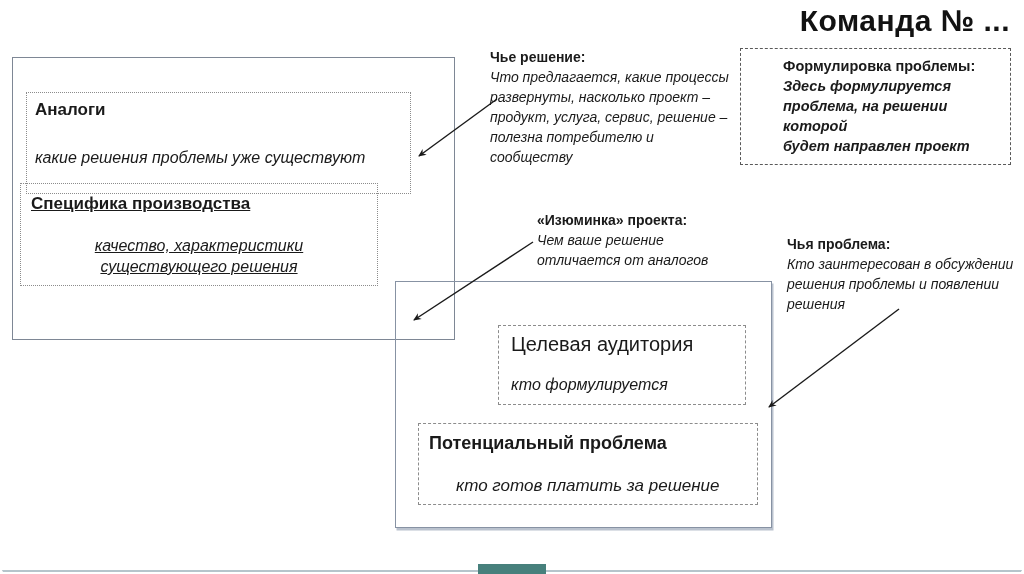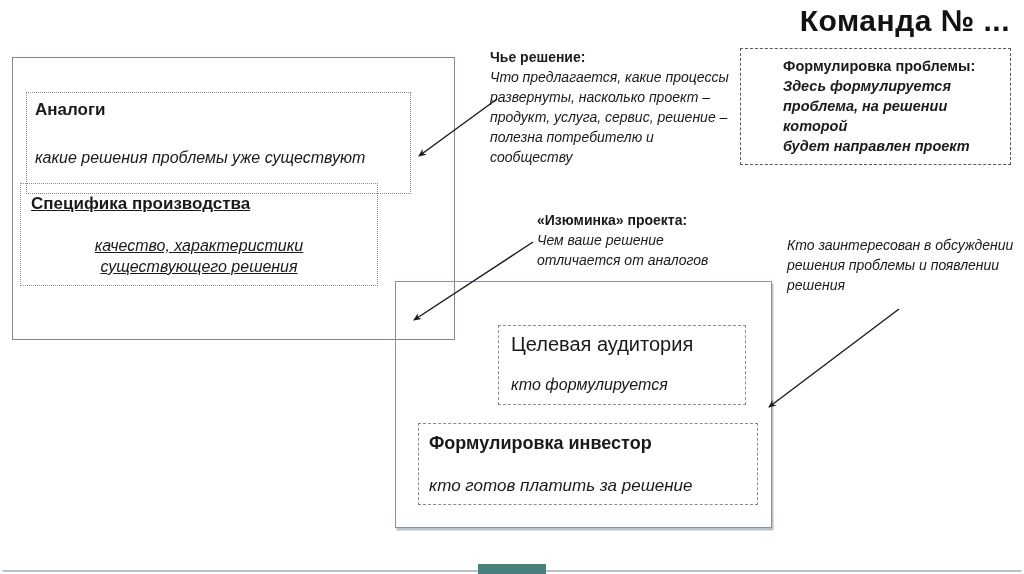--- a/index.html
+++ b/index.html
@@ -25,21 +25,21 @@
   .cell-analogs{left:26px;top:60px;width:385px;height:102px;padding:6px 8px;box-sizing:border-box;margin-top:32px;}
   .cell-production{left:20px;top:183px;width:358px;height:103px;padding:9px 10px;box-sizing:border-box;text-decoration:underline;}
   .cell-audience{left:498px;top:325px;width:248px;height:80px;padding:7px 12px;box-sizing:border-box;}
   .cell-investor{left:418px;top:423px;width:340px;height:82px;padding:8px 10px;box-sizing:border-box;}
   .cell-title{font-size:17px;font-weight:bold;line-height:22px;}
   .cell-title.light{font-weight:normal;font-size:20px;}
   .cell-sub{font-size:16px;font-style:italic;line-height:21px;white-space:pre-line;}
   .cell-analogs .cell-sub{margin-top:26px;}
   .cell-production .cell-sub{margin-top:20px;text-align:center;}
   .cell-audience .cell-sub{margin-top:19px;}
-  .cell-investor .cell-sub{margin-top:21px;font-size:17px;}
+  .cell-investor .cell-sub{margin-top:21px;font-size:17px;margin-left:27px;}
   .cell-investor .cell-title{font-size:18px;}
   
   .problem-box{
     position:absolute;left:740px;top:48px;width:271px;height:117px;
     border:1.6px dashed #595959;box-sizing:border-box;padding:8px 6px 0 42px;
   }
   .problem-box .ann-heading{font-size:14.5px;}
   .problem-box .ann-body{font-weight:bold;font-size:14.5px;}
   
   .ann{position:absolute;}
@@ -75,21 +75,21 @@
   </div>
 
   <div class="solid-box box-bottom"></div>
 
   <div class="dashcell cell-audience">
     <div class="cell-title light">Целевая аудитория</div>
     <div class="cell-sub">кто формулируется</div>
   </div>
 
   <div class="dashcell cell-investor">
-    <div class="cell-title">Формулировка инвестор</div>
+    <div class="cell-title">Потенциальный проблема</div>
     <div class="cell-sub">кто готов платить за решение</div>
   </div>
 
   <div class="problem-box">
     <div class="ann-heading">Формулировка проблемы:</div>
     <div class="ann-body">Здесь формулируется
 проблема, на решении которой
 будет направлен проект</div>
   </div>
 
@@ -102,20 +102,21 @@
 сообществу</div>
   </div>
 
   <div class="ann ann-highlight">
     <div class="ann-heading">«Изюминка» проекта:</div>
     <div class="ann-body">Чем ваше решение
 отличается от  аналогов</div>
   </div>
 
   <div class="ann ann-owner">
+    <div class="ann-heading">Чья проблема:</div>
     <div class="ann-body">Кто заинтересован в обсуждении
 решения проблемы и появлении
 решения</div>
   </div>
 
   <svg class="arrows" viewBox="0 0 1024 574" xmlns="http://www.w3.org/2000/svg">
     <defs>
       <marker id="ah" markerWidth="9" markerHeight="8" refX="7.5" refY="4" orient="auto" markerUnits="userSpaceOnUse">
         <path d="M0.5,0.5 L8.5,4 L0.5,7.5 L3,4 Z" fill="#1a1a1a"></path>
       </marker>

